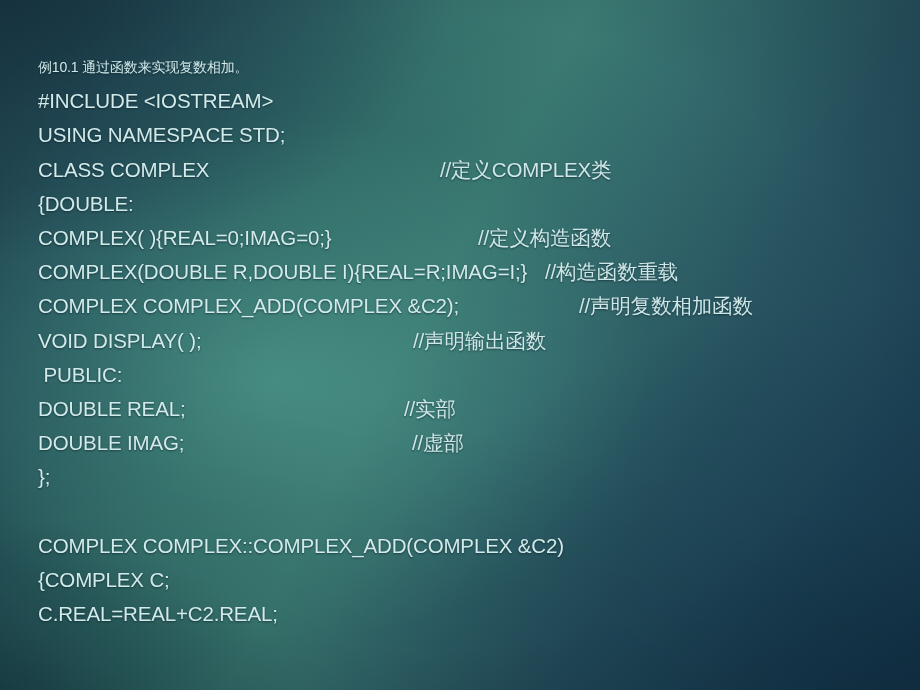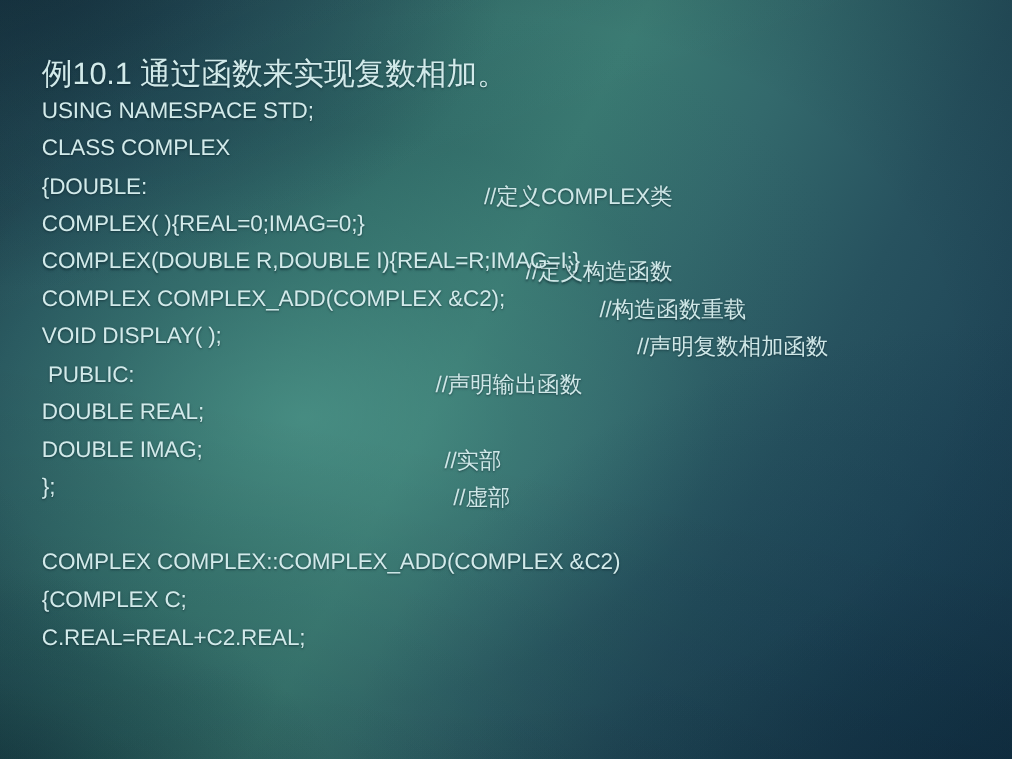--- a/index.html
+++ b/index.html
@@ -89,58 +89,58 @@
     height: 34.2px;
     line-height: 34.2px;
     white-space: pre;
     color: #d2eaea;
     font-size: 20.5px;
     letter-spacing: -0.15px;
     font-weight: 300;
     text-shadow: 0 1px 2px rgba(6,26,34,0.55);
   }
   .code-line.cjk-head {
-    font-size: 28px;
+    font-size: 14px;
   }
   .code-line .stmt {
     display: inline-block;
     vertical-align: top;
   }
   .code-line .cmt {
     position: absolute;
     top: 0;
     white-space: pre;
     color: #cfe7e7;
-    margin-top: 44px;
   }
   .code-line.blank {
     height: 34.2px;
   }
 </style>
 </head>
 <body>
 
 <div id="slide">
   <div class="bg-base"></div>
   <div class="bg-glow"></div>
   <div class="bg-corner-tl"></div>
   <div class="bg-corner-br"></div>
   <div class="bg-corner-bl"></div>
   <div class="bg-facet"></div>
   <div class="bg-vignette"></div>
 
   <div id="code-block">
       <div class="code-line cjk-head"><span class="stmt">例10.1 通过函数来实现复数相加。</span></div>
+      <div class="code-line"><span class="stmt">#INCLUDE &lt;IOSTREAM&gt;</span></div>
       <div class="code-line"><span class="stmt">USING NAMESPACE STD;</span></div>
       <div class="code-line"><span class="stmt">CLASS COMPLEX</span><span class="cmt" style="left: 402px;">//定义COMPLEX类</span></div>
       <div class="code-line"><span class="stmt">{DOUBLE:</span></div>
       <div class="code-line"><span class="stmt">COMPLEX( ){REAL=0;IMAG=0;}</span><span class="cmt" style="left: 440px;">//定义构造函数</span></div>
       <div class="code-line"><span class="stmt">COMPLEX(DOUBLE R,DOUBLE I){REAL=R;IMAG=I;}</span><span class="cmt" style="left: 474px; padding-left: 33px;">//构造函数重载</span></div>
       <div class="code-line"><span class="stmt">COMPLEX COMPLEX_ADD(COMPLEX &amp;C2);</span><span class="cmt" style="left: 541px; text-align: center;">//声明复数相加函数</span></div>
-      <div class="code-line"><span class="stmt">VOID DISPLAY( );</span><span class="cmt" style="left: 358px;">//声明输出函数</span></div>
+      <div class="code-line"><span class="stmt">VOID DISPLAY( );</span><span class="cmt" style="left: 375px;">//声明输出函数</span></div>
       <div class="code-line"><span class="stmt"> PUBLIC:</span></div>
       <div class="code-line"><span class="stmt">DOUBLE REAL;</span><span class="cmt" style="left: 366px;">//实部</span></div>
       <div class="code-line"><span class="stmt">DOUBLE IMAG;</span><span class="cmt" style="left: 374px;">//虚部</span></div>
       <div class="code-line"><span class="stmt">};</span></div>
       <div class="code-line blank">&nbsp;</div>
       <div class="code-line"><span class="stmt">COMPLEX COMPLEX::COMPLEX_ADD(COMPLEX &amp;C2)</span></div>
       <div class="code-line"><span class="stmt">{COMPLEX C;</span></div>
       <div class="code-line"><span class="stmt">C.REAL=REAL+C2.REAL;</span></div>
     </div>
 </div>

